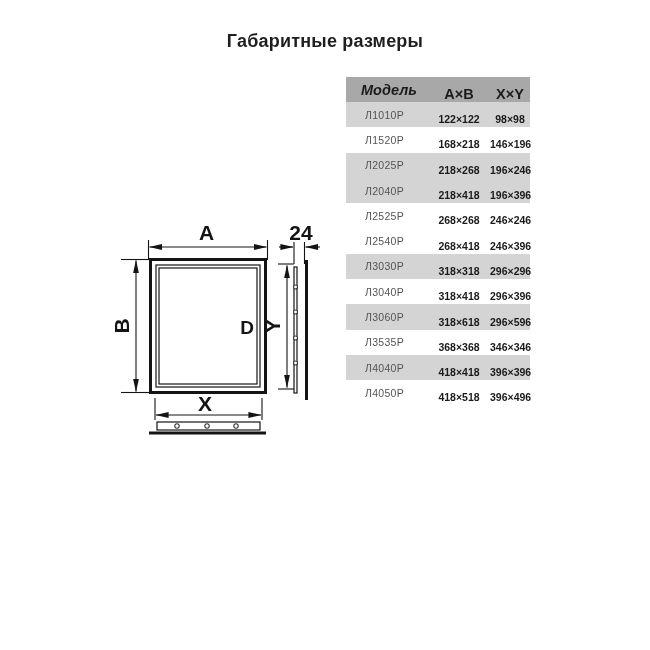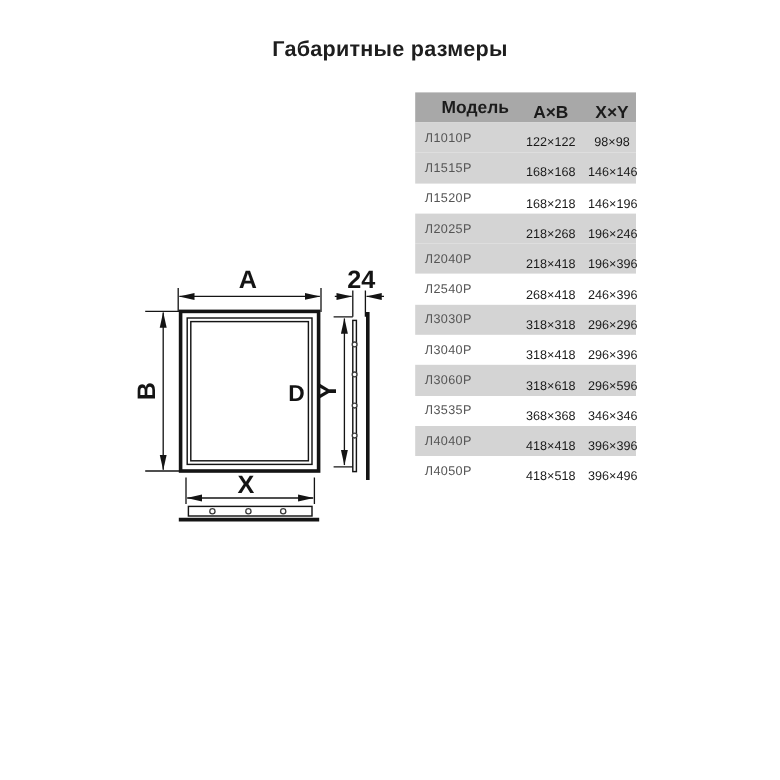--- a/index.html
+++ b/index.html
@@ -14,29 +14,29 @@
     color:#1e1e1e; letter-spacing:0.2px;
   }
   
   .dim-table { position:absolute; left:346px; top:77px; width:184px; }
   .t-header {
     display:grid; grid-template-columns:82px 62px 40px;
     height:25px; align-items:center;
     background:var(--header-bg,#a8a8a8);
     font-size:14.5px; font-weight:bold; color:#1b1b1b;
   }
-  .t-header .c1 { padding-left:22px; }
+  .t-header .c1 { padding-left:15px;font-style:italic; }
   .c2, .c3 { text-align:center;margin-top:9px; }
   .t-row {
     display:grid; grid-template-columns:82px 62px 40px;
     height:25.3px; align-items:center; font-size:10.5px;
   }
   .t-row.alt { background:var(--alt-bg,#d4d4d4); }
-  .t-row .c1 { padding-left:8px; color:var(--model-color,#555555); letter-spacing:0.3px; }
-  .t-row .c2, .t-row .c3 { font-weight:normal; color:var(--value-color,#1a1a1a); }
+  .t-row .c1 { padding-left:19px; color:var(--model-color,#555555); letter-spacing:0.3px; }
+  .t-row .c2, .t-row .c3 { font-weight:bold; color:var(--value-color,#1a1a1a); }
   
   .drawing { position:absolute; left:108px; top:218px; }
   .drawing text { fill:#141414; font-family:"Liberation Sans", sans-serif; }
   .dim-label { font-size:21px; font-weight:600; }
   .depth-label { font-size:21px; font-weight:600; }
   .handle-label { font-size:19px; font-weight:bold; }
   .thick { stroke:#141414; stroke-width:3; fill:none; }
   .thin  { stroke:#141414; stroke-width:1.2; fill:none; }
   .dline { stroke:#141414; stroke-width:1.1; fill:none; }
   .hole  { stroke:#3a3a3a; stroke-width:1.1; fill:#ffffff; }
@@ -112,39 +112,39 @@
     <span class="c1">Модель</span>
     <span class="c2">А×В</span>
     <span class="c3">Х×Y</span>
   </div>
   <div>
       <div class="t-row alt">
         <span class="c1">Л1010Р</span>
         <span class="c2">122×122</span>
         <span class="c3">98×98</span>
       </div>
-      <div class="t-row alt">
-        <span class="c1">Л1515Р</span>
-        <span class="c2">168×168</span>
-        <span class="c3">146×146</span>
-      </div>
       <div class="t-row">
         <span class="c1">Л1520Р</span>
         <span class="c2">168×218</span>
         <span class="c3">146×196</span>
       </div>
       <div class="t-row alt">
         <span class="c1">Л2025Р</span>
         <span class="c2">218×268</span>
         <span class="c3">196×246</span>
       </div>
       <div class="t-row alt">
         <span class="c1">Л2040Р</span>
         <span class="c2">218×418</span>
         <span class="c3">196×396</span>
+      </div>
+      <div class="t-row">
+        <span class="c1">Л2525Р</span>
+        <span class="c2">268×268</span>
+        <span class="c3">246×246</span>
       </div>
       <div class="t-row">
         <span class="c1">Л2540Р</span>
         <span class="c2">268×418</span>
         <span class="c3">246×396</span>
       </div>
       <div class="t-row alt">
         <span class="c1">Л3030Р</span>
         <span class="c2">318×318</span>
         <span class="c3">296×296</span>

